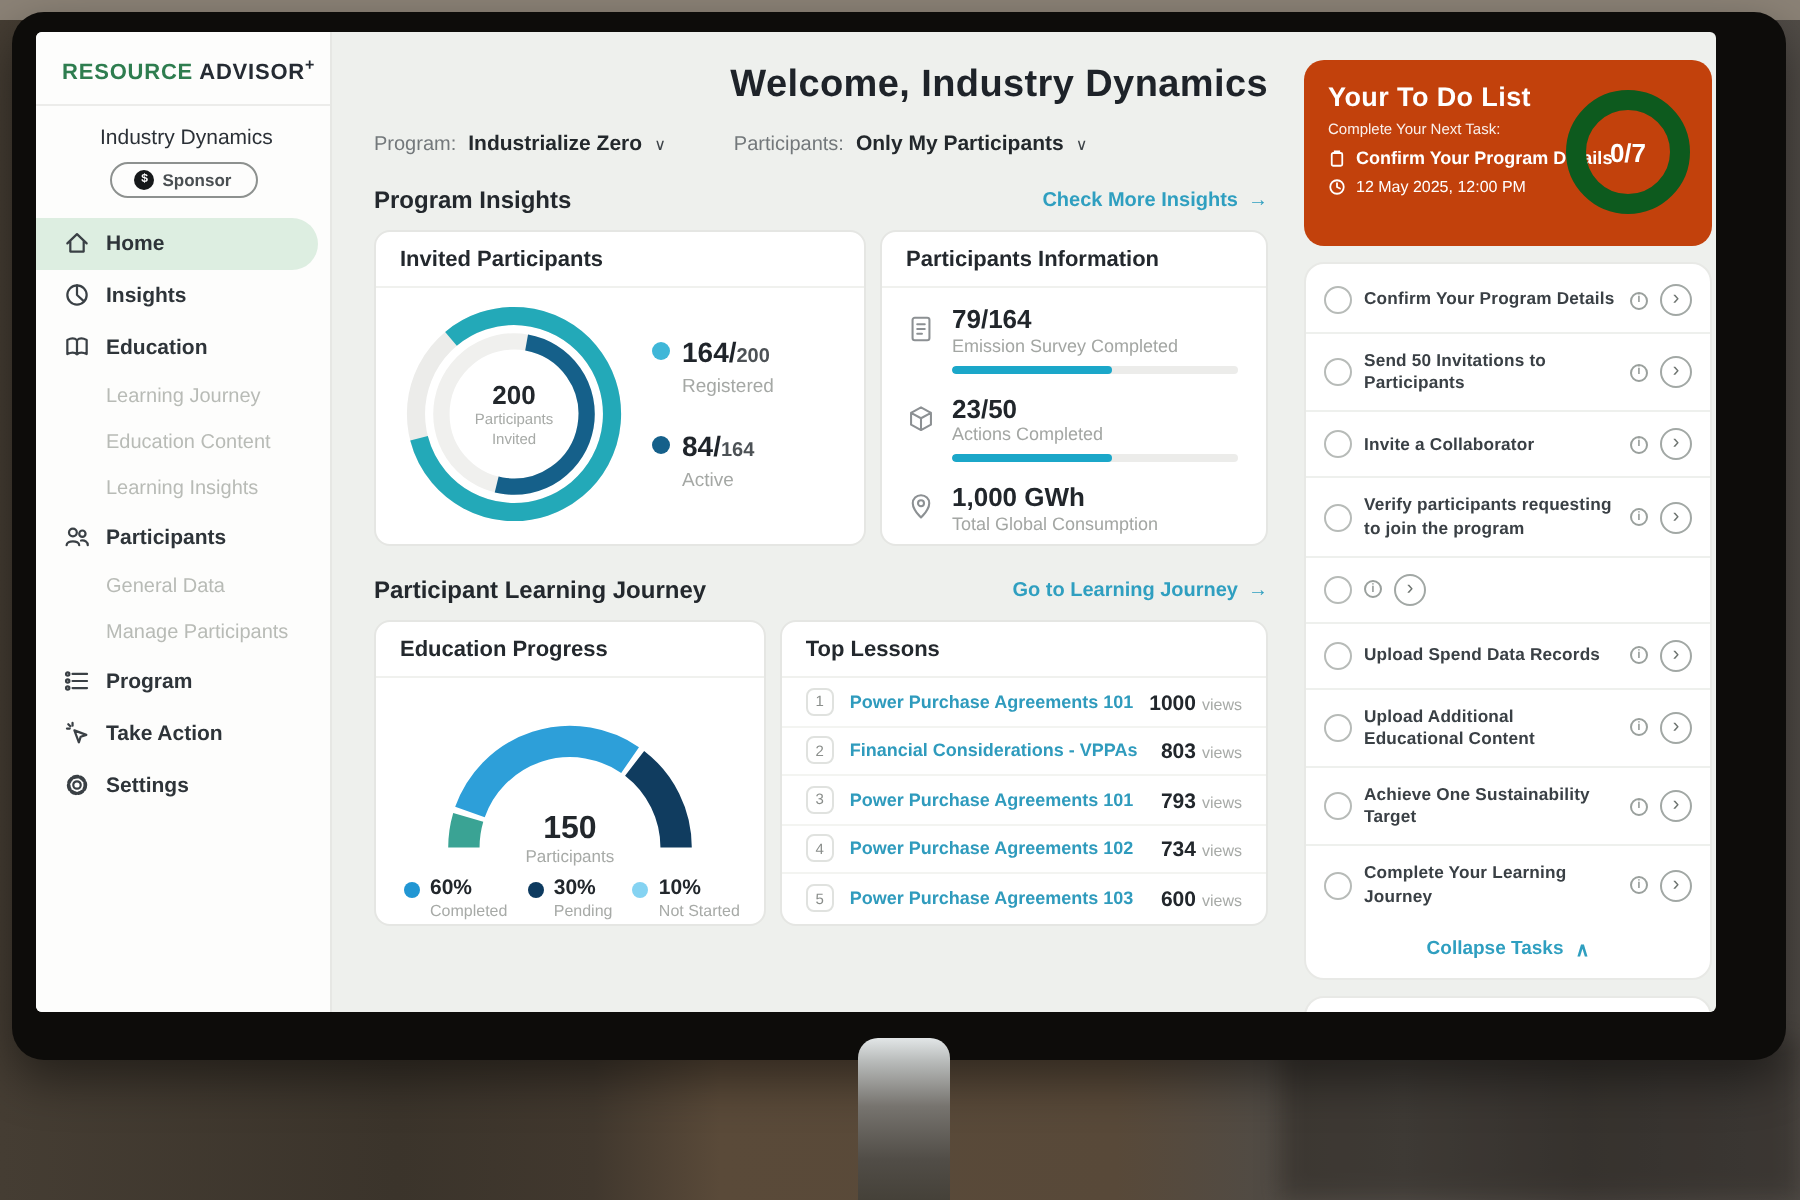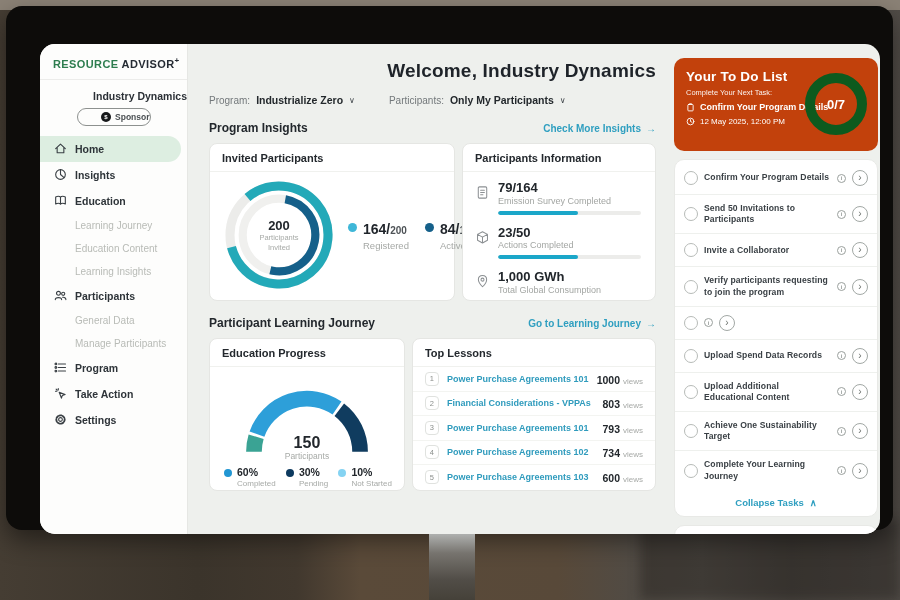--- a/index.html
+++ b/index.html
@@ -6,29 +6,29 @@
   body { font-family:"Liberation Sans", sans-serif; background:#2e2a25; }
   .stage { position:relative; width:900px; height:600px; overflow:hidden; background:#47403a; }
   .wall-top { position:absolute; left:0; top:0; width:900px; height:10px; background:#8b8276; }
   .desk { position:absolute; left:0; top:10px; width:900px; height:590px;
     background:linear-gradient(90deg,#453d33 0%,#3b342b 22%,#41382e 33%,#5a4a39 40%,#584939 62%,#514b44 70%,#55504a 78%,#49443f 88%,#514c47 100%); }
   .desk-shadow { position:absolute; left:640px; top:520px; width:260px; height:80px; background:rgba(20,18,15,.35); filter:blur(6px); }
   .stand-neck { position:absolute; left:429px; top:519px; width:46px; height:81px; border-radius:10px 10px 0 0;
     background:linear-gradient(#e2e6e7 0%,#b9bcbb 14%,#77746f 42%,#514d47 75%,#454139 100%); }
   .monitor { position:absolute; left:6px; top:6px; width:887px; height:524px; background:#0d0c0a; border-radius:16px;
     box-shadow:0 10px 24px rgba(0,0,0,.45); }
-  .screen { position:absolute; left:18px; top:44px; width:840px; height:490px; background:#eef0ed; border-radius:15px; overflow:hidden;margin-left:22px; }
+  .screen { position:absolute; left:18px; top:16px; width:840px; height:490px; background:#eef0ed; border-radius:3px; overflow:hidden; }
 
   
   .sidebar { position:absolute; left:0; top:0; width:148px; height:100%; background:#fdfdfc; border-right:1px solid #e6e7e4; }
   .logo { padding:12px 0 9px 13px; font-size:11px; font-weight:bold; letter-spacing:.4px; border-bottom:1px solid #ececea; white-space:nowrap; }
   .logo .g { color:#2e7d4f; } .logo .d { color:#252b33; } .logo sup { font-size:8px; }
-  .org { text-align:right; font-size:10.5px; font-weight:bold; color:#2b3036; margin-top:10px; }
+  .org { text-align:left; font-size:10.5px; font-weight:normal; color:#2b3036; margin-top:10px;padding-left:32px; }
   .sponsor { margin:6px auto 10px; width:74px; height:18px; border:1px solid #8d918f; border-radius:10px;
-    display:flex; align-items:center; justify-content:flex-end; gap:4px; font-size:8.5px; color:#4a4f52; font-weight:bold; }
+    display:flex; align-items:center; justify-content:center; gap:4px; font-size:8.5px; color:#4a4f52; font-weight:bold; }
   .sponsor .dot { width:10px; height:10px; border-radius:50%; background:#16181a; color:#fff; font-size:6px; display:flex; align-items:center; justify-content:center; }
   .nav-item { display:flex; align-items:center; gap:8px; height:26px; padding-left:14px; font-size:10.5px; font-weight:bold; color:#2e3439; cursor:pointer; }
   .nav-item.active { background:#ddeee1; border-radius:0 13px 13px 0; margin-right:6px; }
   .nav-item svg { width:13px; height:13px; stroke:#3a4045; stroke-width:1.2; fill:none; stroke-linecap:round; stroke-linejoin:round; }
   .nav-sub { height:23px; padding-left:35px; display:flex; align-items:center; font-size:10px; color:#b8bbb6; cursor:pointer; }
 
   
   .main { position:absolute; left:148px; top:0; width:484px; height:100%; padding:16px 16px 0 21px; }
   .welcome { font-size:19px; font-weight:bold; color:#1e2329; letter-spacing:.2px;text-align:right; }
   .filters { display:flex; gap:34px; margin-top:12px; align-items:center; }
@@ -42,21 +42,21 @@
   .card { background:#fff; border:1px solid #e5e6e3; border-radius:8px; }
   .card-title { font-size:11px; font-weight:bold; color:#23282d; padding:8px 12px 7px; border-bottom:1px solid #f0f1ee; }
 
   
   .card-invited { width:246px; height:158px; }
   .invited-body { display:flex; align-items:center; padding:4px 6px 0 10px; }
   .donut-wrap { position:relative; width:118px; height:118px; }
   .donut-center { position:absolute; left:0; top:0; width:118px; height:118px; display:flex; flex-direction:column; align-items:center; justify-content:center; text-align:center; }
   .donut-center .v { font-size:13px; font-weight:bold; color:#22272c; }
   .donut-center .l { font-size:7.5px; color:#a7aaa7; width:58px; line-height:1.25; }
-  .dleg { display:flex; flex-direction:row; gap:16px; margin-left:10px; }
+  .dleg { display:flex; flex-direction:column; gap:16px; margin-left:10px; }
   .dleg-item { display:flex; gap:6px; }
   .dleg-dot { width:9px; height:9px; border-radius:50%; margin-top:3px; }
   .dleg-num { font-size:14px; font-weight:bold; color:#1f242a; line-height:1; }
   .dleg-den { font-size:10px; font-weight:bold; color:#4d5256; }
   .dleg-lab { font-size:9.5px; color:#a5a8a5; margin-top:2px; }
 
   
   .card-info { flex:1; height:158px; }
   .info-body { padding:9px 14px 0 12px; }
   .stat { display:flex; gap:8px; margin-bottom:11px; }

